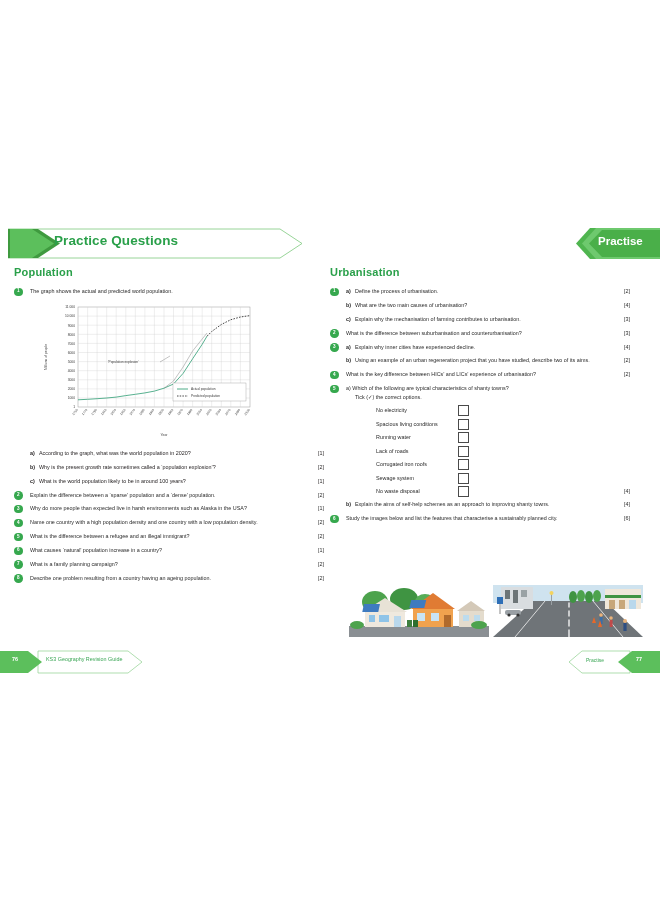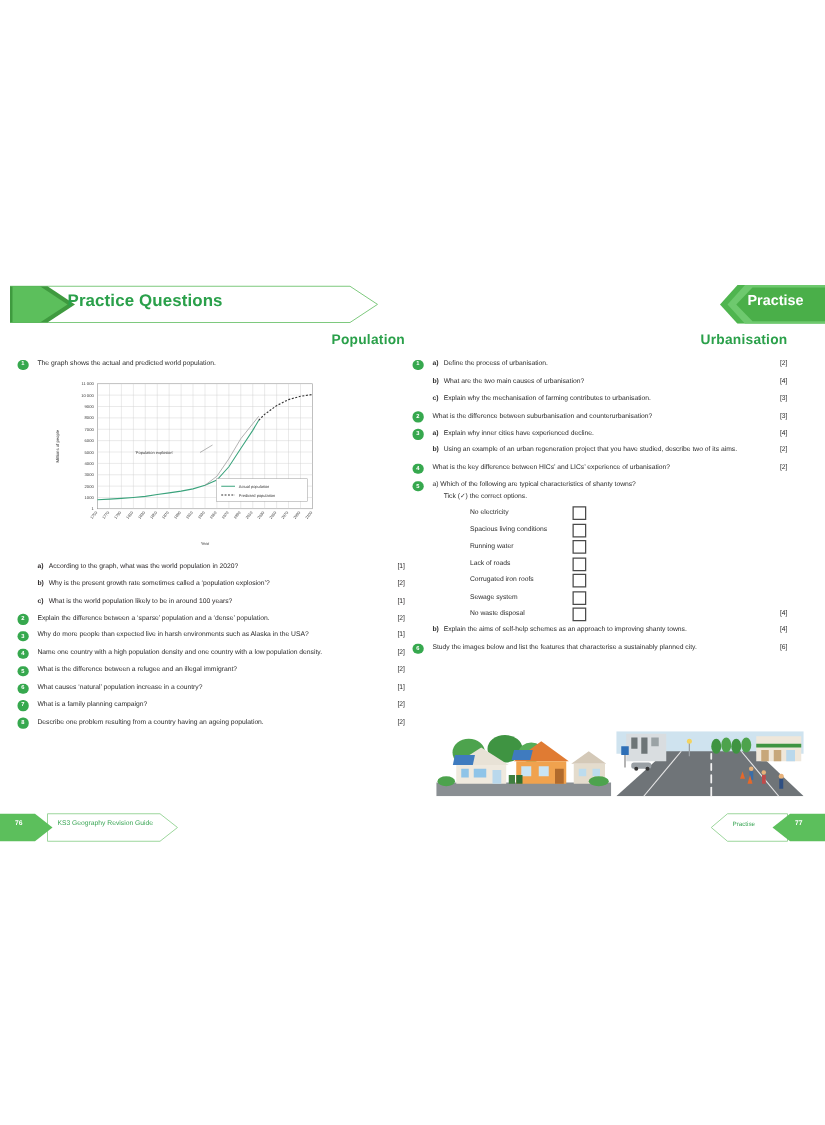--- a/index.html
+++ b/index.html
@@ -32,21 +32,21 @@
     font-size:11.5px;font-weight:bold;color:#ffffff;
   }
 
   
   .col{position:absolute;top:266px;}
   .col-left{left:14px;width:310px;}
   .col-right{left:330px;width:300px;}
 
   .sec-title{
     font-size:11px;font-weight:bold;color:#2aa04a;
-    margin:0 0 9px 0;letter-spacing:.2px;text-align:right;
+    margin:0 0 9px 0;letter-spacing:.2px;
   }
 
   
   .q{
     position:relative;
     padding-left:16px;
     margin-bottom:5.5px;
     font-size:5.4px;
     line-height:1.55;
     color:#2b2b2b;

